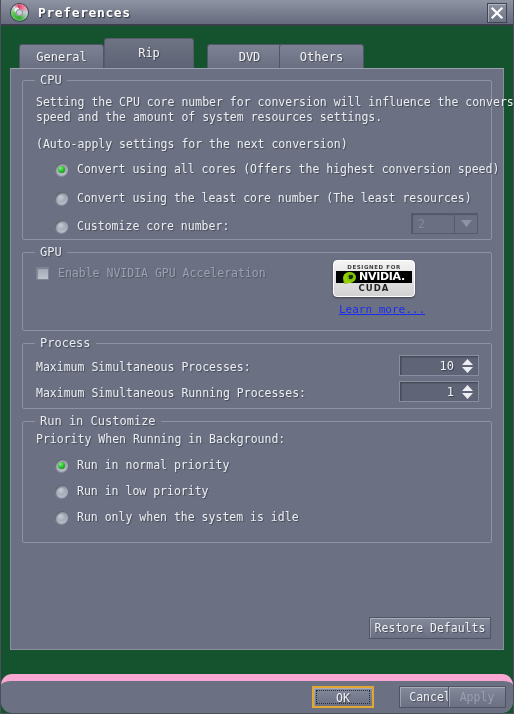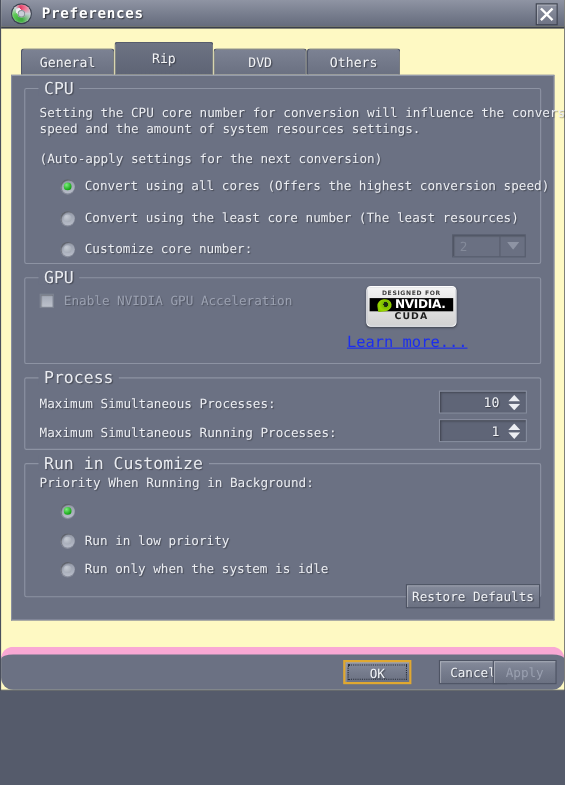--- a/index.html
+++ b/index.html
@@ -10,23 +10,23 @@
   body {
     width: 514px;
     height: 714px;
     overflow: hidden;
     font-family: "DejaVu Sans Mono", monospace;
   }
 
   .window {
     position: relative;
     width: 514px;
-    height: 628px;
-    box-sizing: border-box;
-    background: #fef9c3;
+    height: 714px;
+    box-sizing: border-box;
+    background: #14532d;
     border: 1px solid #4a4f5c;
     border-top: none;
   }
 
   
   .titlebar {
     position: relative;
     height: 26px;
     box-sizing: border-box;
     background: linear-gradient(to bottom, #8f94a3 0%, #7b8191 45%, #6f7586 75%, #666c7d 100%);
@@ -130,21 +130,21 @@
     border: 1px solid #8d93a3;
     border-radius: 2px;
   }
   .groupbox > .gb-title {
     position: absolute;
     top: -8px;
     left: 12px;
     padding: 0 5px;
     background: #6b7183;
     color: #e9ebf0;
-    font-size: 15px;
+    font-size: 12px;
     line-height: 14px;
     white-space: nowrap;
     text-shadow: 1px 1px 1px rgba(0,0,0,.35);
   }
 
   .body-text {
     position: absolute;
     color: #eceef3;
     font-size: 11.5px;
     line-height: 15px;
@@ -318,21 +318,21 @@
     font-size: 8.5px;
     font-weight: bold;
     letter-spacing: 1px;
     color: #1f1f1f;
     line-height: 11px;
   }
 
   .link {
     position: absolute;
     color: #1b2df0;
-    font-size: 14px;
+    font-size: 11px;
     text-decoration: underline;
     cursor: pointer;
     white-space: nowrap;
   }
 
   
   .btn {
     position: absolute;
     box-sizing: border-box;
     height: 22px;
@@ -382,21 +382,21 @@
     <div class="close-btn">
       <svg width="18" height="18" viewBox="0 0 18 18">
         <path d="M4.5 4.5 L13.5 13.5 M13.5 4.5 L4.5 13.5" stroke="#ffffff" stroke-width="2.2" stroke-linecap="square" fill="none"></path>
       </svg>
     </div>
   </div>
 
   <div class="tabstrip">
     <div class="tab" style="left:18px; width:85px;">General</div>
     <div class="tab active" style="left:103px; width:90px;">Rip</div>
-    <div class="tab" style="left:193px; width:85px;">DVD</div>
+    <div class="tab" style="left:206px; width:85px;">DVD</div>
     <div class="tab" style="left:278px; width:85px;">Others</div>
   </div>
 
   <div class="page">
 
     <div class="groupbox" style="left:11px; top:11px; right:11px; height:160px;">
       <div class="gb-title">CPU</div>
 
       <div class="body-text" style="left:13px; top:14px;">Setting the CPU core number for conversion will influence the conversion</div>
       <div class="body-text" style="left:13px; top:29px;">speed and the amount of system resources settings.</div>
@@ -477,20 +477,21 @@
       </div>
     </div>
 
     <div class="groupbox" style="left:11px; top:352px; right:11px; height:122px;">
       <div class="gb-title">Run in Customize</div>
 
       <div class="body-text" style="left:13px; top:10px;">Priority When Running in Background:</div>
 
       <div class="radio-row" style="left:32px; top:36px;">
         <span class="radio on"></span>
+        <span class="radio-label">Run in normal priority</span>
       </div>
 
       <div class="radio-row" style="left:32px; top:62px;">
         <span class="radio"></span>
         <span class="radio-label">Run in low priority</span>
       </div>
 
       <div class="radio-row" style="left:32px; top:88px;">
         <span class="radio"></span>
         <span class="radio-label">Run only when the system is idle</span>

